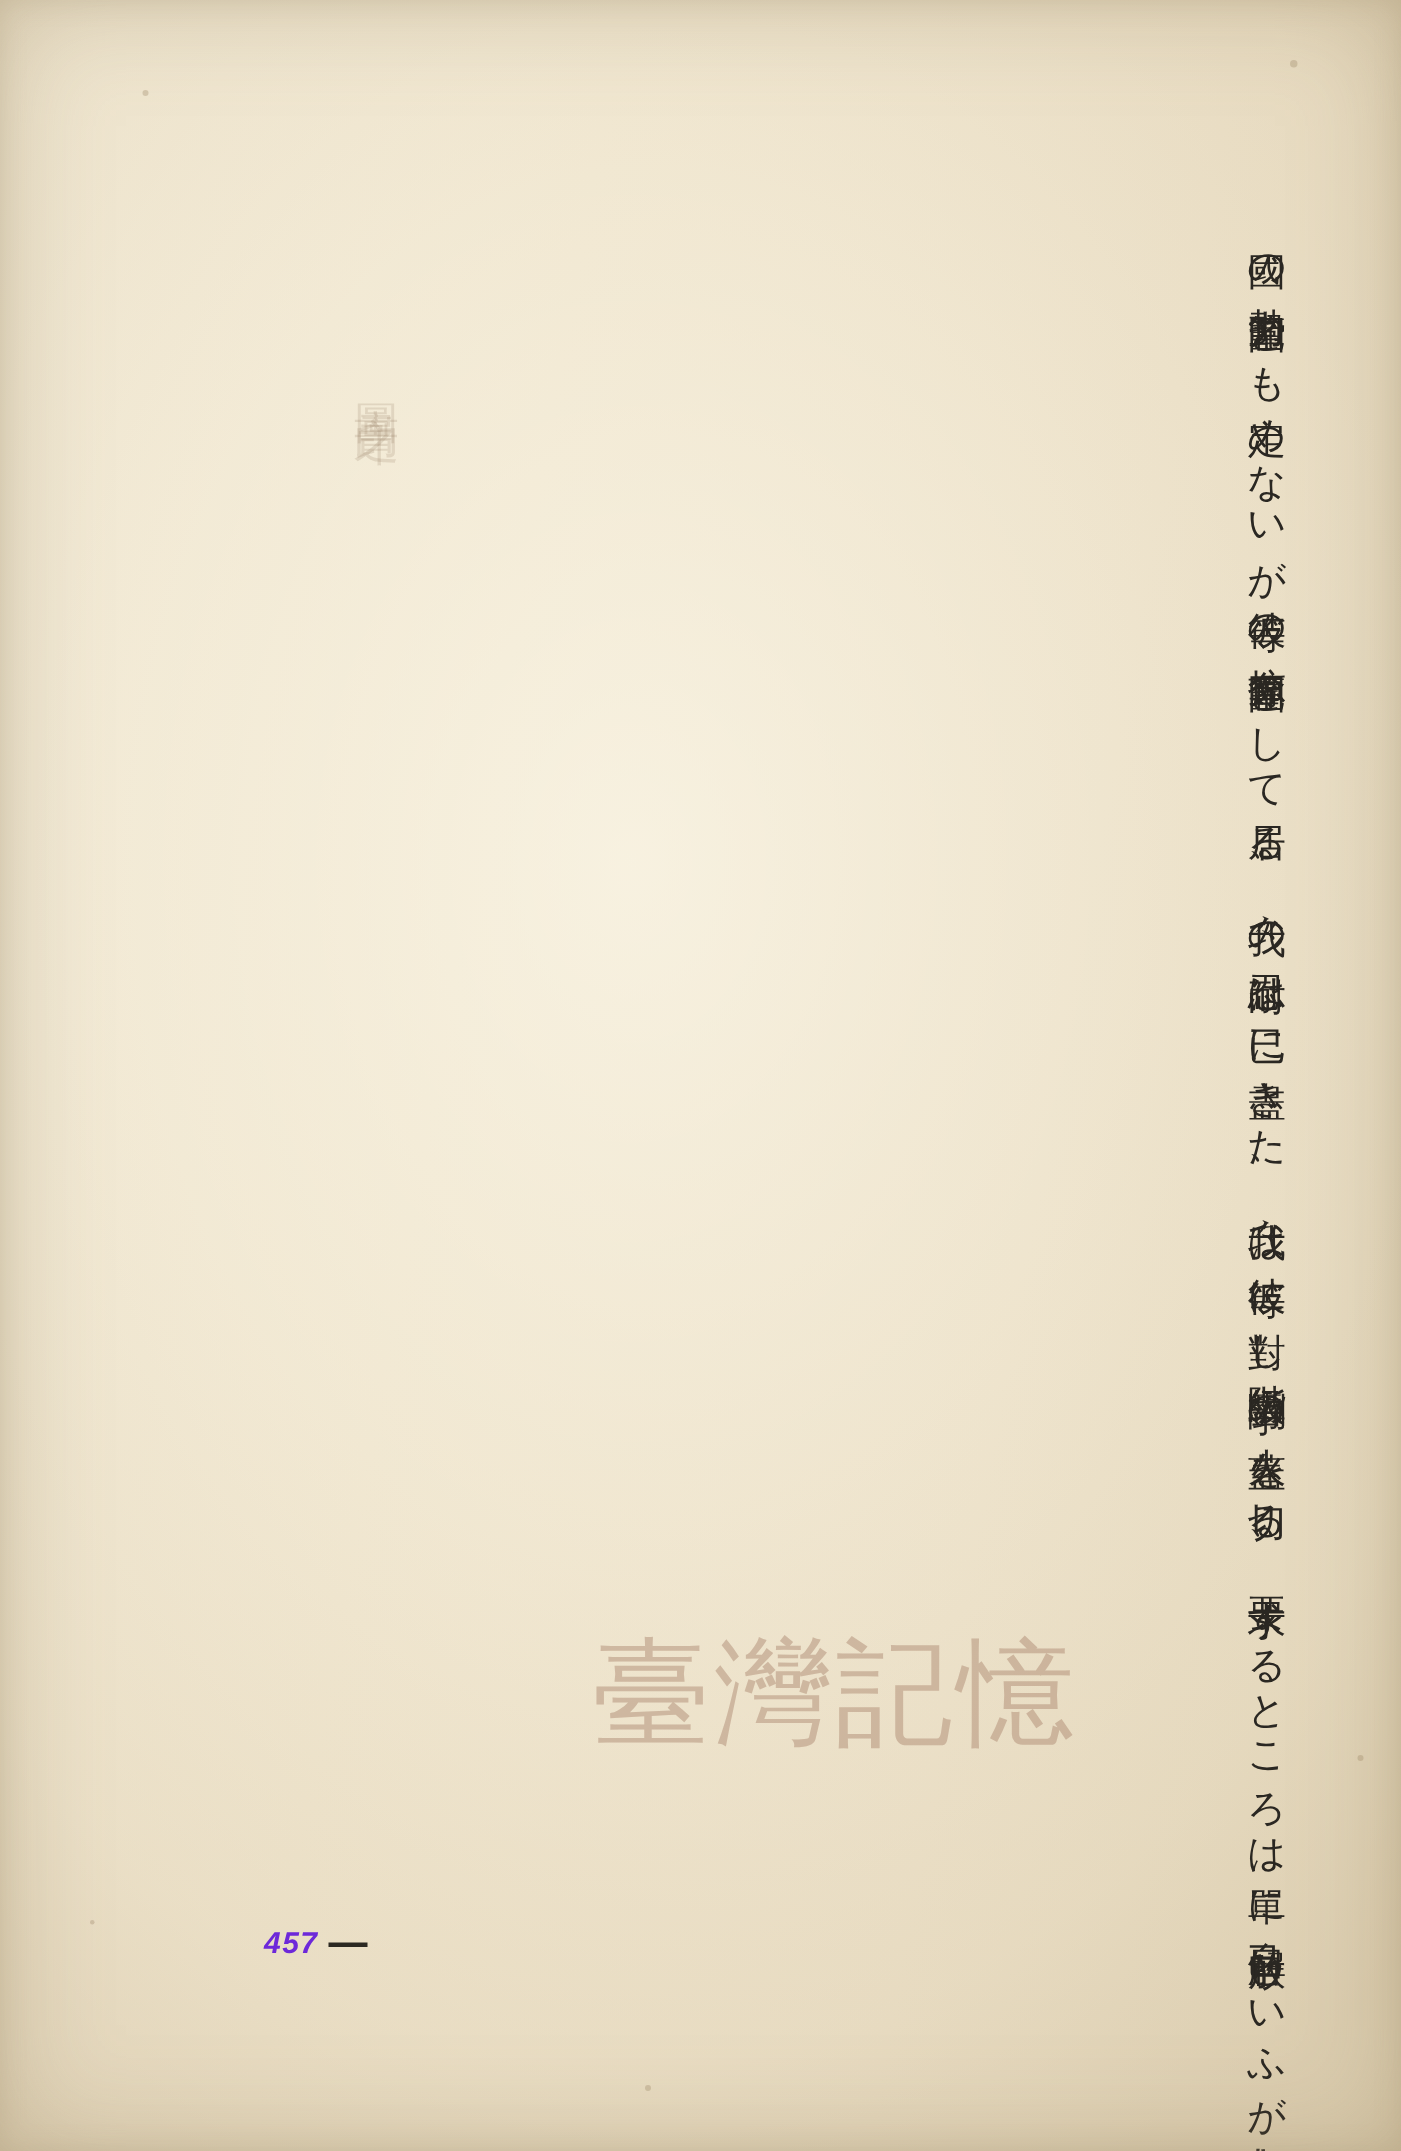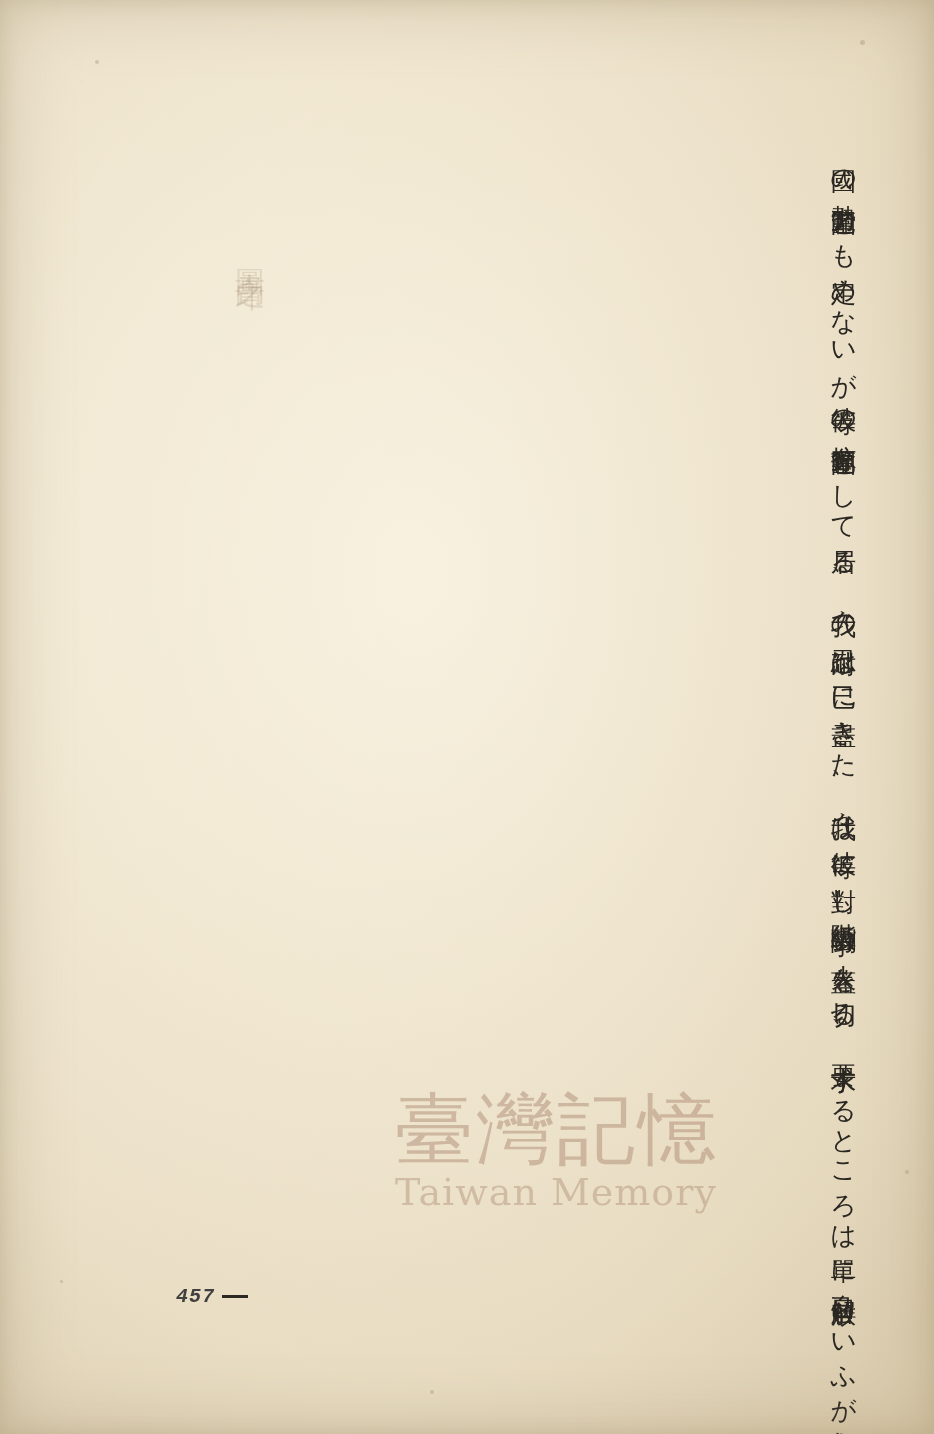--- a/index.html
+++ b/index.html
@@ -52,25 +52,25 @@
     color: #2a2722;
     margin-left: 20px;
     white-space: nowrap;
     font-family: "DejaVu Serif", "Liberation Serif", serif;
   }
   
   #page-number {
     position: absolute;
     left: 176px;
     bottom: 126px;
-    font-family: Liberation Mono, monospace;
+    font-family: Liberation Sans, sans-serif;
     font-size: 20px;
     font-weight: bold;
     font-style: italic;
-    color: #404040;
+    color: #6d28d9;
     letter-spacing: 1px;
   }
   #page-number .dash {
     display: inline-block;
     width: 26px;
     height: 3px;
     background: #2c2922;
     vertical-align: middle;
     margin-left: 7px;
   }
@@ -146,21 +146,20 @@
     <div class="col">に對し階級鬪爭の火蓋を切る、要求するところは單に自己解放といふが如きものでない、全世界</div>
 
   </div>
 
   <div id="page-number">
     <span>457</span><span class="dash"></span>
   </div>
 
   <div id="watermark">
     <div id="wm-cn">臺灣記憶</div>
-    <div id="wm-en">Taiwan Memory</div>
   </div>
 
   <div class="speck" style="left:95px;  top:60px;  width:4px; height:4px;"></div>
   <div class="speck" style="left:860px; top:40px;  width:5px; height:5px;"></div>
   <div class="speck" style="left:905px; top:1170px;width:4px; height:4px;"></div>
   <div class="speck" style="left:60px;  top:1280px;width:3px; height:3px;"></div>
   <div class="speck" style="left:430px; top:1390px;width:4px; height:4px;"></div>
 
   <div id="edge-shadow"></div>
 </div>

